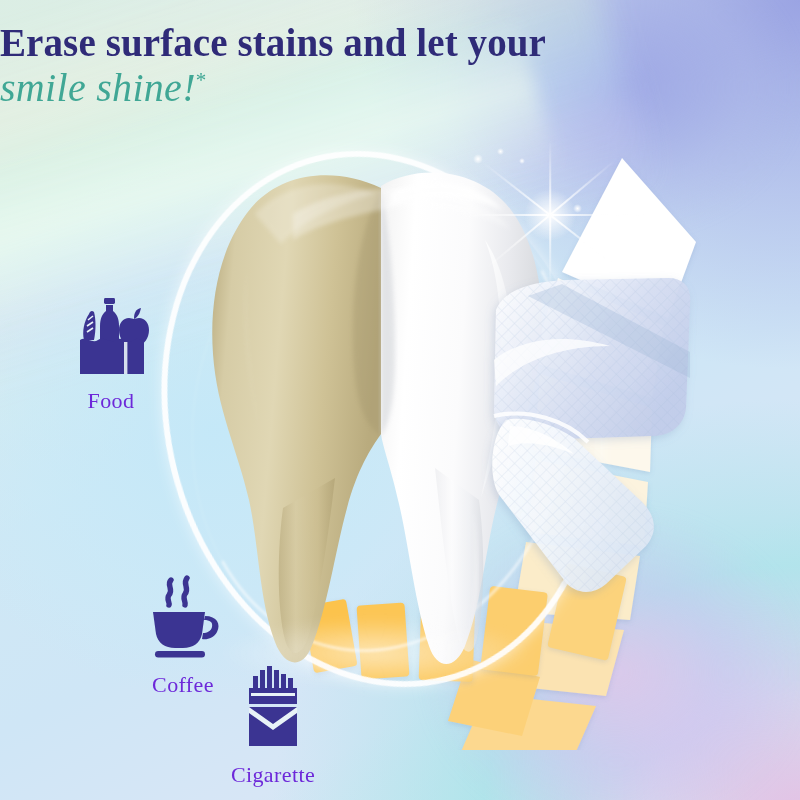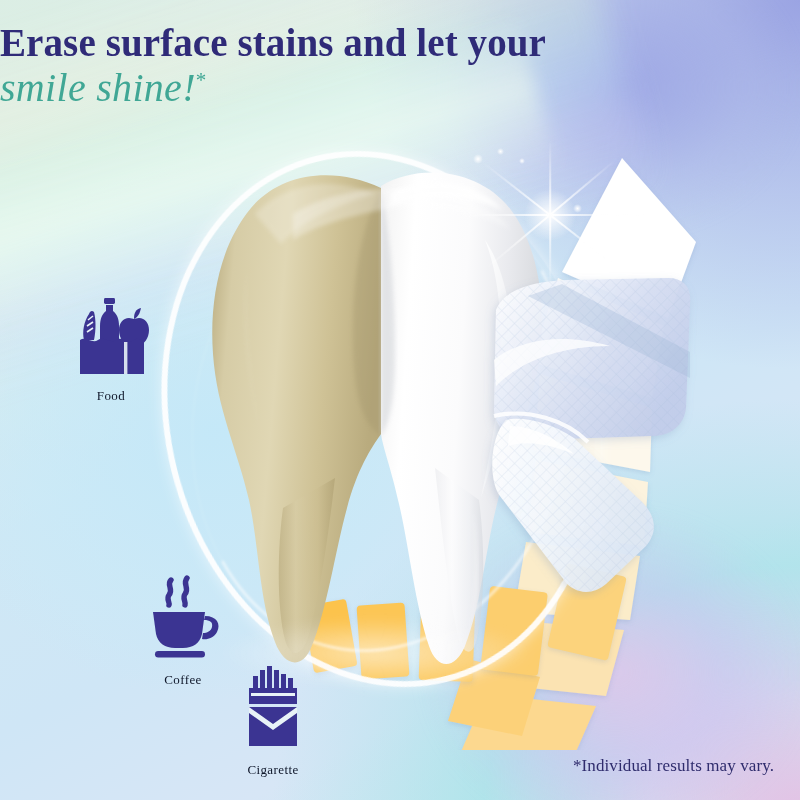--- a/index.html
+++ b/index.html
@@ -76,21 +76,21 @@
   .arc{position:absolute;left:300px;top:150px;width:470px;height:600px;}
   .seg{position:absolute;left:0;top:0;border-radius:4px;
     box-shadow:0 2px 5px rgba(90,120,170,.16);}
 
   
   .strip{position:absolute;left:470px;top:240px;width:230px;height:360px;}
 
   
   .ico-item{position:absolute;text-align:center;}
   .ico-item svg{display:block;margin:0 auto;}
-  .ico-label{margin-top:12px;font-size:13px;color:#0f172a;letter-spacing:.4px;}
+  .ico-label{margin-top:12px;font-size:22px;color:#6d28d9;letter-spacing:.4px;}
 
   
   .footnote{position:absolute;right:26px;bottom:24px;font-size:17px;color:#2f2c6d;letter-spacing:.1px;}
 </style>
 </head>
 <body>
 
 <div id="stage">
 
   <div class="bg-base"></div>
@@ -345,15 +345,14 @@
       </g>
       <g fill="#3b3492">
         <path d="M12 40 L64 40 L61 62 C59 71, 52 76, 42 76 L34 76 C24 76, 17 71, 15 62 Z"></path>
         <path d="M64 44 C76 44, 80 52, 76 60 C73 66, 66 68, 61 67 L62 61 C66 61, 70 59, 71 55 C72 50, 69 48, 63 48 Z"></path>
         <rect x="14" y="79" width="50" height="6.4" rx="3.2"></rect>
       </g>
     </svg>
     <div class="ico-label">Coffee</div>
   </div>
 
-  <div class="footnote">*Individual results may vary.</div>
 
 </div>
 
 </body></html>

